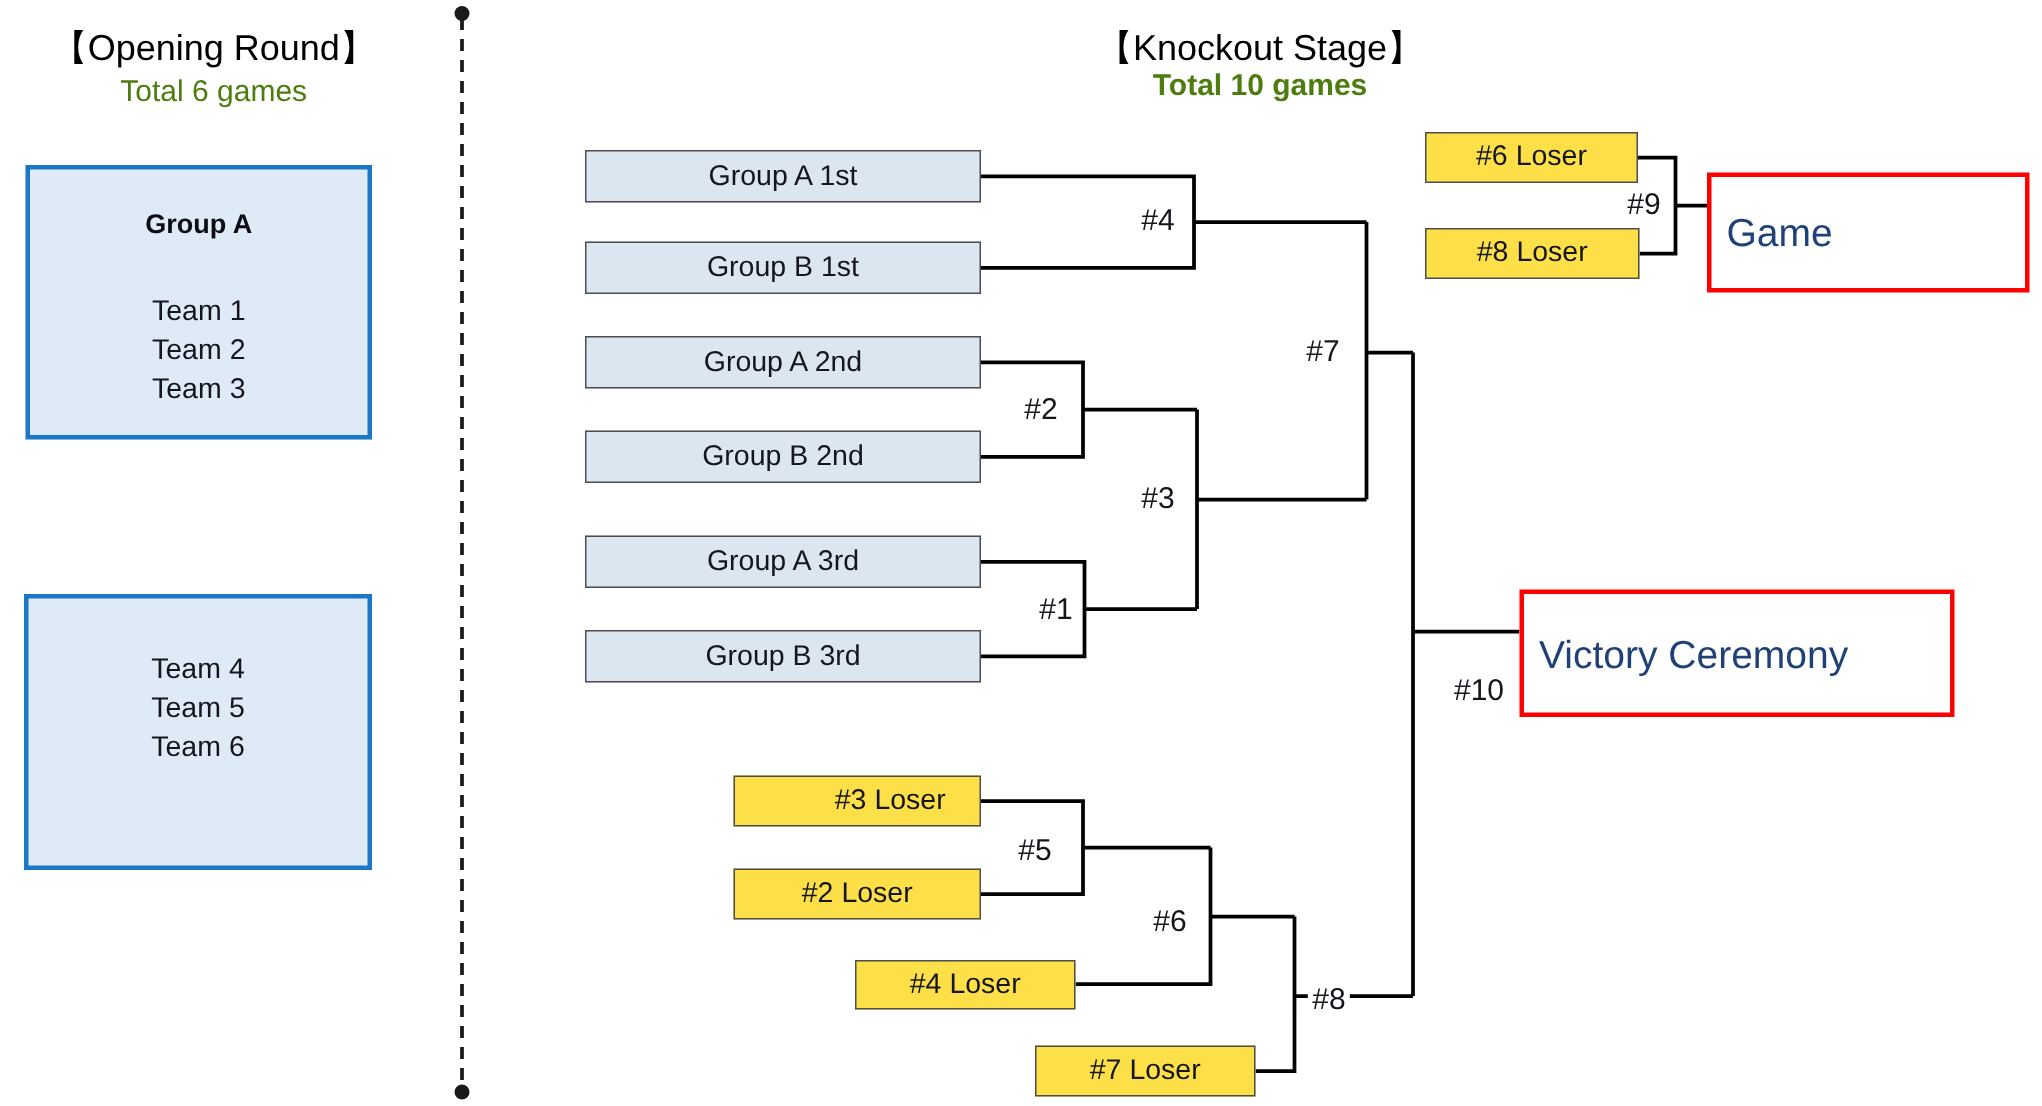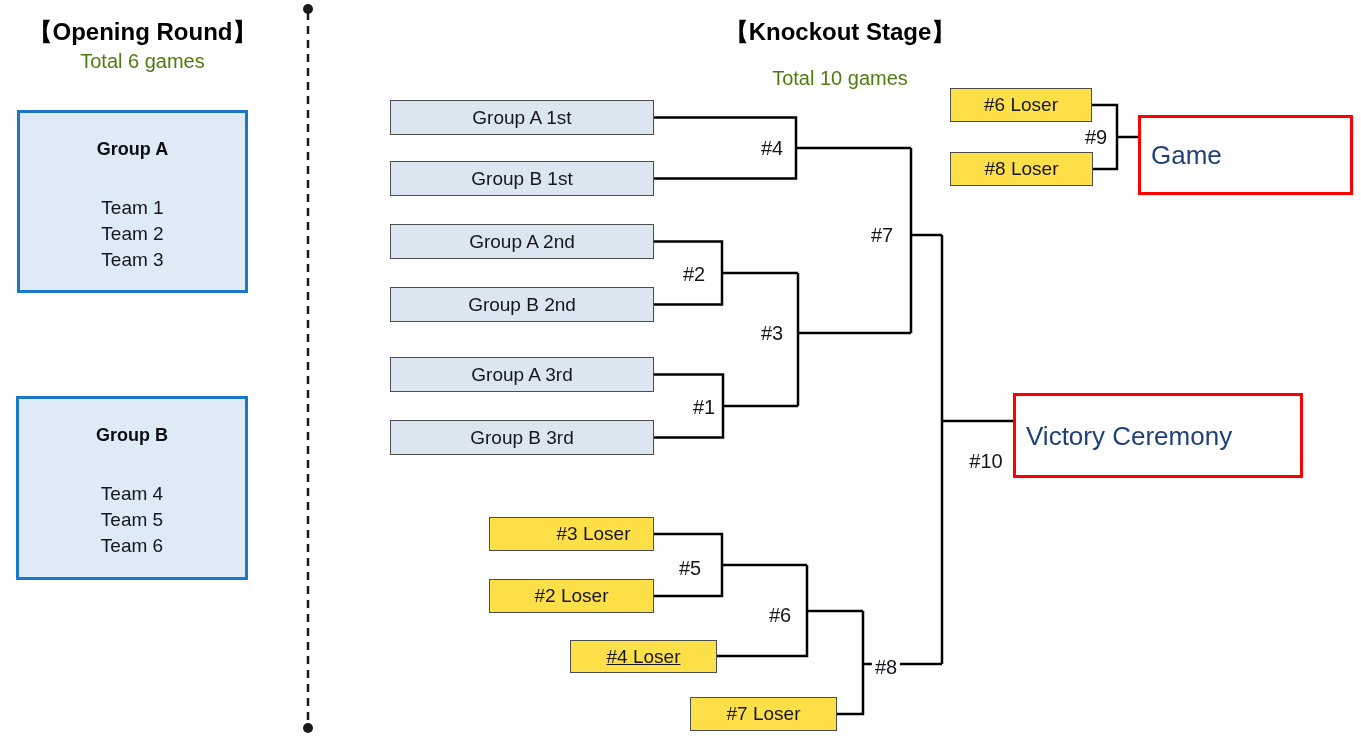--- a/index.html
+++ b/index.html
@@ -1,20 +1,20 @@
 <!DOCTYPE html>
 <html><head>
 <meta charset="utf-8">
 <style>
   html,body { margin:0; padding:0; background:#ffffff; }
   body { font-family:"Liberation Sans", sans-serif; }
   .canvas { position:relative; width:1361px; height:737px; background:#ffffff; overflow:hidden; }
   svg.lines { position:absolute; left:0; top:0; }
 
-  .section-title { position:absolute; font-weight:bold; font-size:24px; color:#000000; text-align:center; white-space:nowrap; }
+  .section-title { position:absolute; font-weight:normal; font-size:24px; color:#000000; text-align:center; white-space:nowrap; }
   .section-sub   { position:absolute; font-size:20px; color:#4d7c0f; text-align:center; white-space:nowrap; }
 
   .group-box { position:absolute; box-sizing:border-box; border:3px solid #1b78c8; background:#deeaf6; text-align:center; }
   .group-name { font-weight:bold; font-size:18px; color:#0c0c12; margin-top:26px; }
   .team-list  { margin-top:35px; font-size:19px; line-height:26px; color:#15151d; }
 
   .box { position:absolute; box-sizing:border-box; display:flex; align-items:center; justify-content:center;
          font-size:19px; color:#15151d; white-space:nowrap; }
   .seed  { background:#dce6f1; border:1.5px solid #4d4d4d; }
   .loser { background:#fde047; border:1.5px solid #4d4d4d; }
@@ -57,43 +57,42 @@
   <div class="group-box" style="left:17px; top:110px; width:231px; height:183px;">
     <div class="group-name">Group A</div>
     <div class="team-list">
       <div>Team 1</div>
       <div>Team 2</div>
       <div>Team 3</div>
     </div>
   </div>
 
   <div class="group-box" style="left:16px; top:396px; width:232px; height:184px;">
-    <div class="group-name">Group B</div>
     <div class="team-list">
       <div>Team 4</div>
       <div>Team 5</div>
       <div>Team 6</div>
     </div>
   </div>
 
   <div class="section-title" style="left:640px; top:16px; width:400px;">【Knockout Stage】</div>
-  <div class="section-sub" style="left:640px; top:67px; width:400px;">Total 10 games</div>
+  <div class="section-sub" style="left:640px; top:46px; width:400px;font-weight:bold;">Total 10 games</div>
 
   <div class="box seed" style="left:390px; top:100px; width:264px; height:35px;">Group A 1st</div>
   <div class="box seed" style="left:390px; top:161px; width:264px; height:35px;">Group B 1st</div>
   <div class="box seed" style="left:390px; top:224px; width:264px; height:35px;">Group A 2nd</div>
   <div class="box seed" style="left:390px; top:287px; width:264px; height:35px;">Group B 2nd</div>
   <div class="box seed" style="left:390px; top:357px; width:264px; height:35px;">Group A 3rd</div>
   <div class="box seed" style="left:390px; top:420px; width:264px; height:35px;">Group B 3rd</div>
 
   <div class="box loser" style="left:950px; top:88px; width:142px; height:34px;">#6 Loser</div>
   <div class="box loser" style="left:950px; top:152px; width:143px; height:34px;">#8 Loser</div>
   <div class="box loser" style="left:489px; top:517px; width:165px; height:34px;padding-left:44px;">#3 Loser</div>
   <div class="box loser" style="left:489px; top:579px; width:165px; height:34px;">#2 Loser</div>
-  <div class="box loser" style="left:570px; top:640px; width:147px; height:33px;text-decoration:underline;">#4 Loser</div>
+  <div class="box loser" style="left:570px; top:640px; width:147px; height:33px;">#4 Loser</div>
   <div class="box loser" style="left:690px; top:697px; width:147px; height:34px;">#7 Loser</div>
 
   <div class="game-label" style="left:704px; top:407px;">#1</div>
   <div class="game-label" style="left:694px; top:274px;">#2</div>
   <div class="game-label" style="left:772px; top:333px;">#3</div>
   <div class="game-label" style="left:772px; top:148px;">#4</div>
   <div class="game-label" style="left:690px; top:568px;">#5</div>
   <div class="game-label" style="left:780px; top:615px;">#6</div>
   <div class="game-label" style="left:882px; top:235px;">#7</div>
   <div class="game-label" style="left:886px; top:667px;">#8</div>

